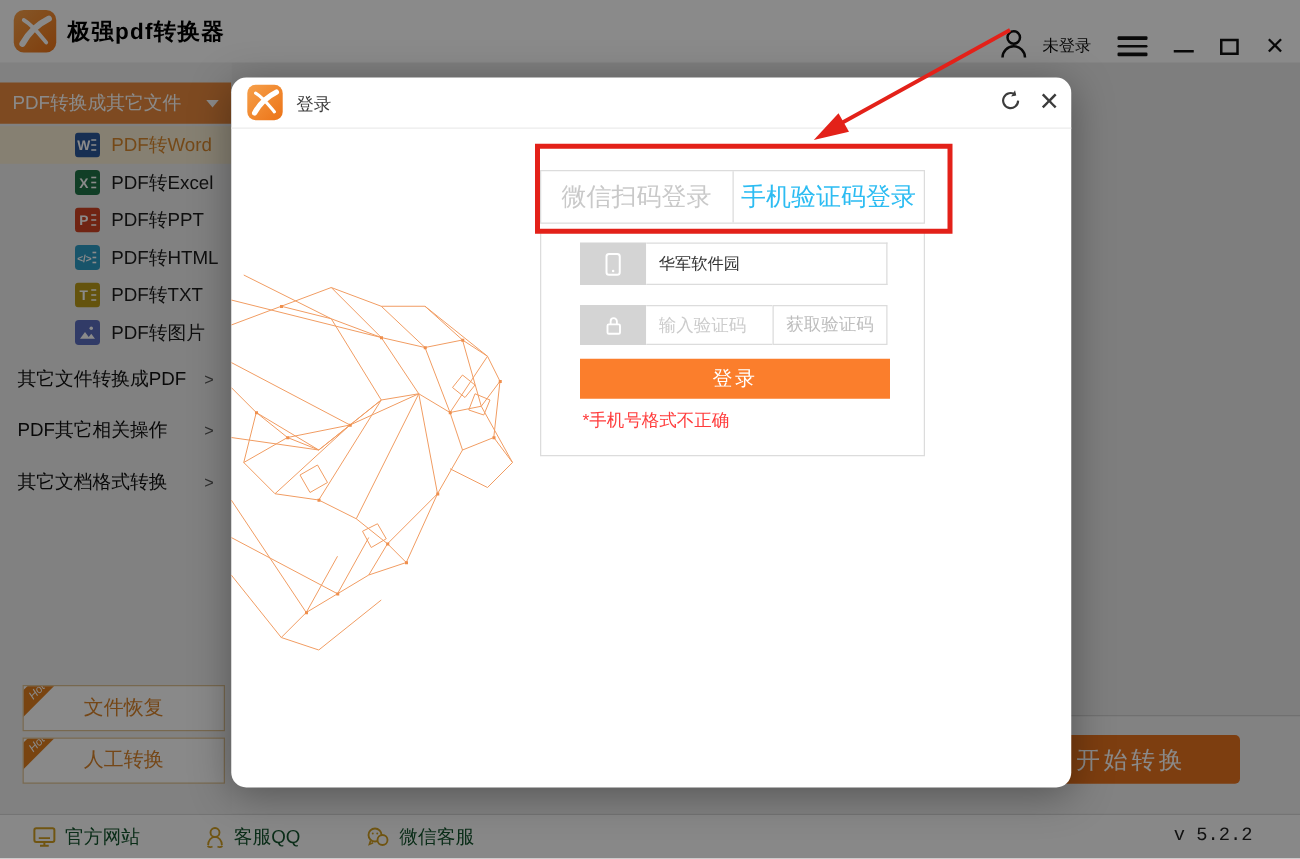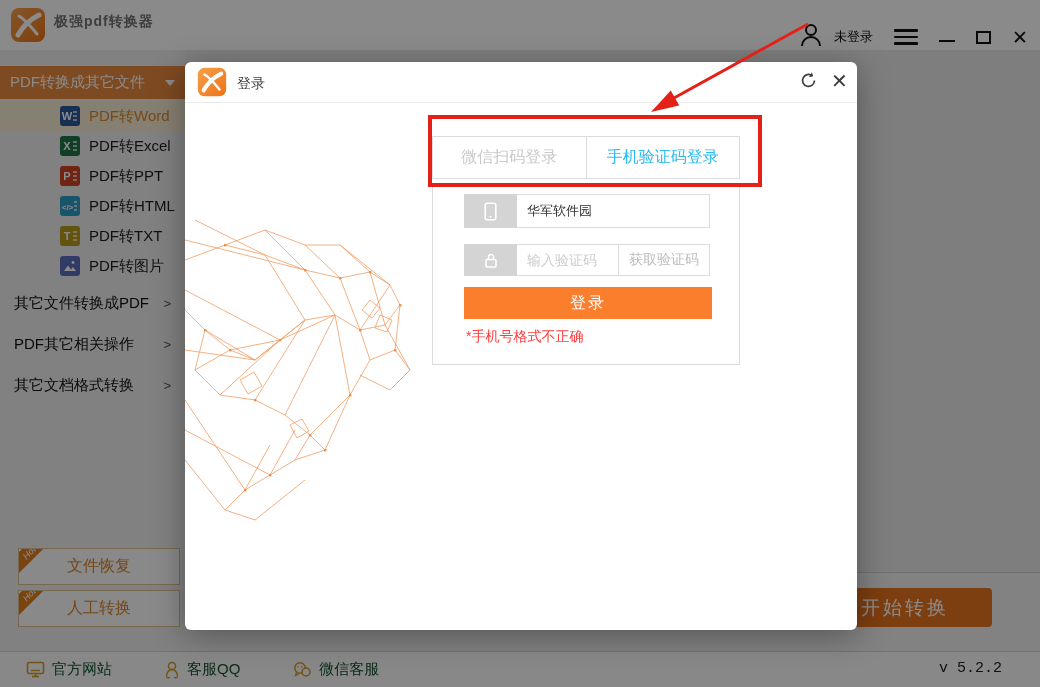--- a/index.html
+++ b/index.html
@@ -2,21 +2,21 @@
 <html><head>
 <meta charset="utf-8">
 <style>
   * { margin:0; padding:0; box-sizing:border-box; }
   html,body { width:1040px; height:687px; font-family:"Liberation Sans","DejaVu Sans",sans-serif; }
   .stage { position:relative; width:1040px; height:687px; overflow:hidden; background:#fff; }
 
   
   .topbar { position:absolute; left:0; top:0; width:1040px; height:50px; background:#ffffff; display:flex; align-items:center; }
   .app-logo { position:absolute; left:10px; top:7px; }
-  .app-title { position:absolute; left:54px; top:13px; font-size:14px; font-weight:700; color:#737373; letter-spacing:1px; }
+  .app-title { position:absolute; left:54px; top:13px; font-size:18px; font-weight:700; color:#000000; letter-spacing:1px; }
   .win-controls { position:absolute; right:12px; top:12px; height:50px; display:flex; align-items:center; gap:21px; }
   .login-status { font-size:13px; color:#111; margin-left:-10px; }
   .hamburger { display:flex; flex-direction:column; gap:4px; width:24px; cursor:pointer; }
   .hamburger span { display:block; height:2.5px; background:#111; border-radius:1px; }
   .ctl-min { width:16px; height:2px; background:#111; margin-top:8px; }
   .ctl-max { width:15px; height:13px; border:2px solid #111; }
   .ctl-close { font-size:19px; color:#111; line-height:1; }
 
   .sidebar { position:absolute; left:0; top:50px; width:185px; height:601px; background:#eeeeee; }
   .side-header { position:absolute; left:0; top:16px; width:185px; height:33px; background:#e98a3d; color:#fff; display:flex; align-items:center; padding:0 10px; font-size:15px; }
@@ -37,31 +37,31 @@
   .convert-btn { position:absolute; left:633px; top:538px; width:174px; height:39px; background:#e8731e; color:#fff; font-size:19px; letter-spacing:3px; border:none; border-radius:4px; cursor:pointer; }
 
   .footer { position:absolute; left:0; top:651px; width:1040px; height:36px; background:#fcfcfc; border-top:1px solid #d6d6d6; display:flex; align-items:center; padding-left:26px; gap:52px; }
   .footer-item { display:flex; align-items:center; gap:7px; font-size:15px; color:#14532d; cursor:pointer; }
   .version { position:absolute; right:38px; top:660px; font-size:15px; color:#222;font-family:Liberation Mono, monospace; }
 
   
   .overlay { position:absolute; left:0; top:0; width:1040px; height:687px; background:rgba(0,0,0,0.46); z-index:10; }
 
   
-  .dialog { position:absolute; left:185px; top:62px; width:672px; height:568px; background:#fff; border-radius:6px; box-shadow:0 6px 32px rgba(0,0,0,0.35); z-index:20; }
+  .dialog { position:absolute; left:185px; top:62px; width:672px; height:568px; background:#fff; border-radius:12px; box-shadow:0 6px 32px rgba(0,0,0,0.35); z-index:20; }
   .dlg-header { position:absolute; left:0; top:0; width:672px; height:41px; border-bottom:1px solid #ececec; }
   .dlg-logo { position:absolute; left:12px; top:5px; }
   .dlg-title { position:absolute; left:52px; top:13px; font-size:14px; color:#3c3c3c; }
   .dlg-refresh { position:absolute; left:614px; top:9px; cursor:pointer; }
   .dlg-close { position:absolute; left:646px; top:7px; font-size:20px; color:#3c3c3c; cursor:pointer; }
 
   .wireframe { position:absolute; left:0; top:138px; pointer-events:none; }
 
   .tabs-box { position:absolute; left:247px; top:74px; width:308px; height:43px; border:1px solid #dcdcdc; display:flex; }
-  .tab { flex:1; display:flex; align-items:center; justify-content:center; font-size:16px; color:#c9c9c9; cursor:pointer; }
+  .tab { flex:1; display:flex; align-items:center; justify-content:center; font-size:20px; color:#c9c9c9; cursor:pointer; }
   .tab + .tab { border-left:1px solid #dcdcdc; }
   .tab.active { color:#2cbcf2; }
 
   .form-panel { position:absolute; left:247px; top:123px; width:308px; height:180px; border:1px solid #dcdcdc; background:#fff; }
   .f-row { position:absolute; left:31px; width:246px; height:34px; display:flex; }
   .row-phone { top:8px; } .row-code { top:58px; height:32px; }
   .icon-cell { width:53px; background:#d4d4d4; display:flex; align-items:center; justify-content:center; }
   .inp { flex:1; border:1px solid #dcdcdc; border-left:none; padding:0 10px; font-size:13px; color:#333; font-family:inherit; outline:none; min-width:0; background:#fff; }
   .inp::placeholder { color:#ccc; font-size:14px; }
   .get-code { width:92px; border:1px solid #dcdcdc; border-left:1px solid #dcdcdc; background:#fff; color:#bdbdbd; font-size:14px; font-family:inherit; cursor:pointer; }

